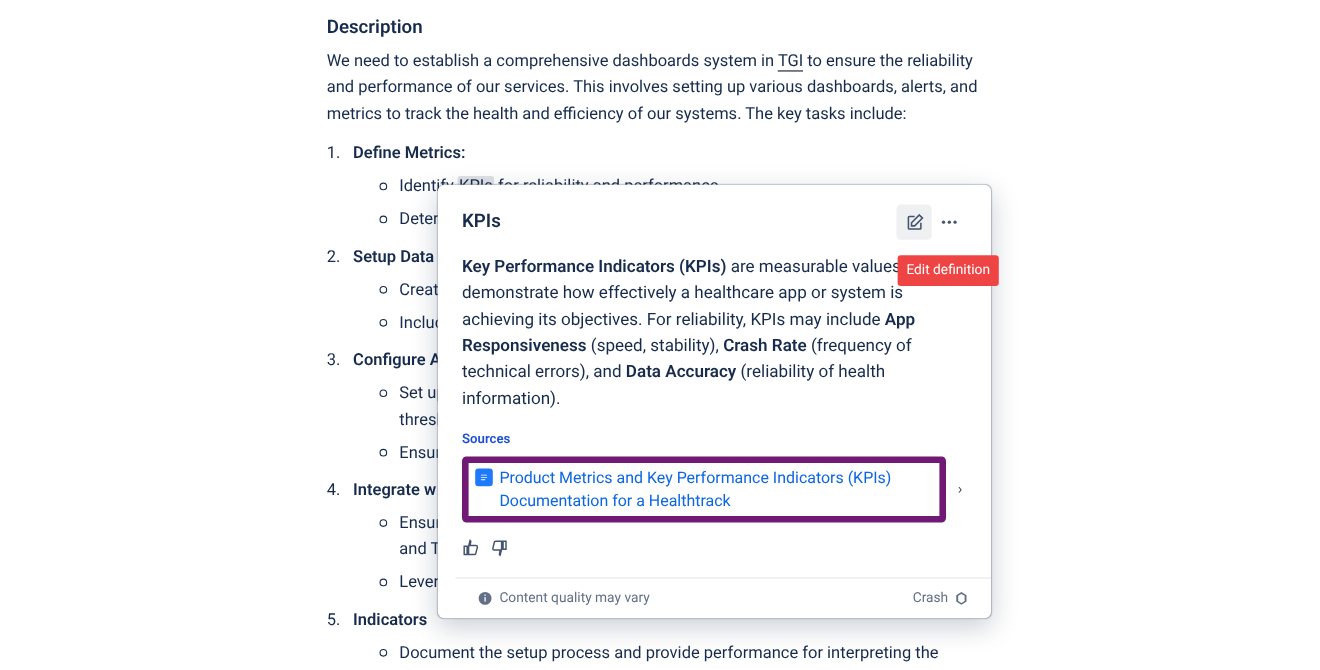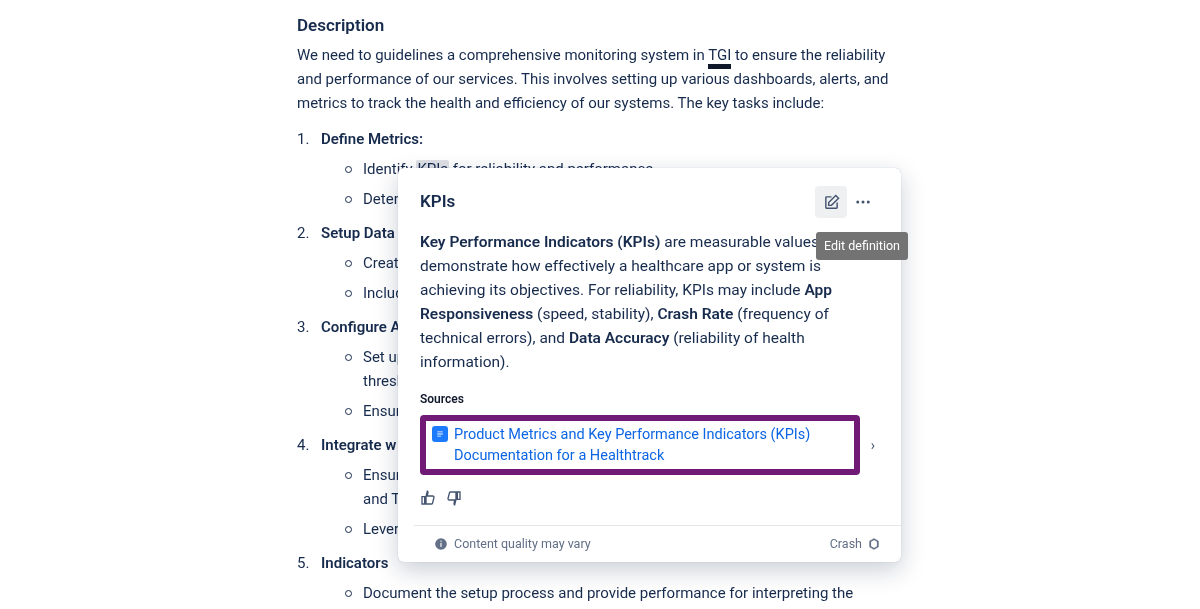--- a/index.html
+++ b/index.html
@@ -28,21 +28,21 @@
     color: #172B4D;
     margin-bottom: 4px;
   }
   .desc-text {
     color: #172B4D;
     font-size: 15px;
     line-height: 1.6;
     margin-bottom: 12px;
   }
   .inline-term {
-    border-bottom: 5px solid #0f172a;
+    border-bottom: 1px solid #0f172a;
     cursor: pointer;
   }
   .kpi-highlight {
     background: #DFE1E6;
     border-radius: 2px;
     padding: 0 1px;
   }
   ol.tasks {
     list-style: none;
     counter-reset: item;
@@ -132,21 +132,21 @@
     font-size: 15.5px;
     line-height: 1.55;
     color: #172B4D;
   }
   .popover-body b { font-weight: 600; }
 
   .sources-label {
     padding: 6px 22px 4px 22px;
     font-size: 12px;
     font-weight: 600;
-    color: #0f172a;
+    color: #1d4ed8;
   }
   .source-row {
     padding: 2px 22px 6px 22px;
     display: flex;
     align-items: center;
     gap: 6px;
   }
   .source-chip {
     display: inline-flex;
     align-items: flex-start;
@@ -209,36 +209,36 @@
     color: #626F86;
   }
   .rovo-icon {
     width: 14px; height: 14px;
   }
 
   .tooltip {
     position: absolute;
     right: -7px;
     top: 64px;
-    background: #737373;
+    background: #ef4444;
     color: #fff;
     font-size: 12.5px;
     padding: 4px 8px;
     border-radius: 3px;
     white-space: nowrap;
   }
 </style>
 </head>
 <body>
 
 <div class="page">
   <div class="content">
     <div class="desc-heading">Description</div>
     <p class="desc-text">
-      <span>We need to guidelines a comprehensive monitoring system in </span><span class="inline-term">TGI</span><span> to ensure the reliability and performance of our services. This involves setting up various dashboards, alerts, and metrics to track the health and efficiency of our systems. The key tasks include:</span>
+      <span>We need to establish a comprehensive dashboards system in </span><span class="inline-term">TGI</span><span> to ensure the reliability and performance of our services. This involves setting up various dashboards, alerts, and metrics to track the health and efficiency of our systems. The key tasks include:</span>
     </p>
 
     <ol class="tasks">
 
       <li>
         <span class="task-title">Define Metrics:</span>
         <ul class="sub">
           <li>
             <span>Identify </span><span class="kpi-highlight">KPIs</span><span> for reliability and performance.</span>
           </li>

